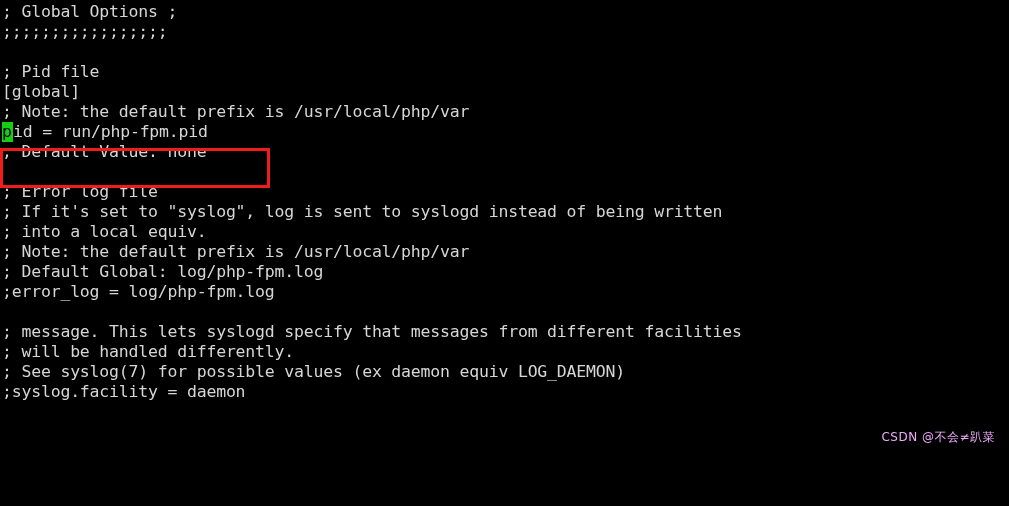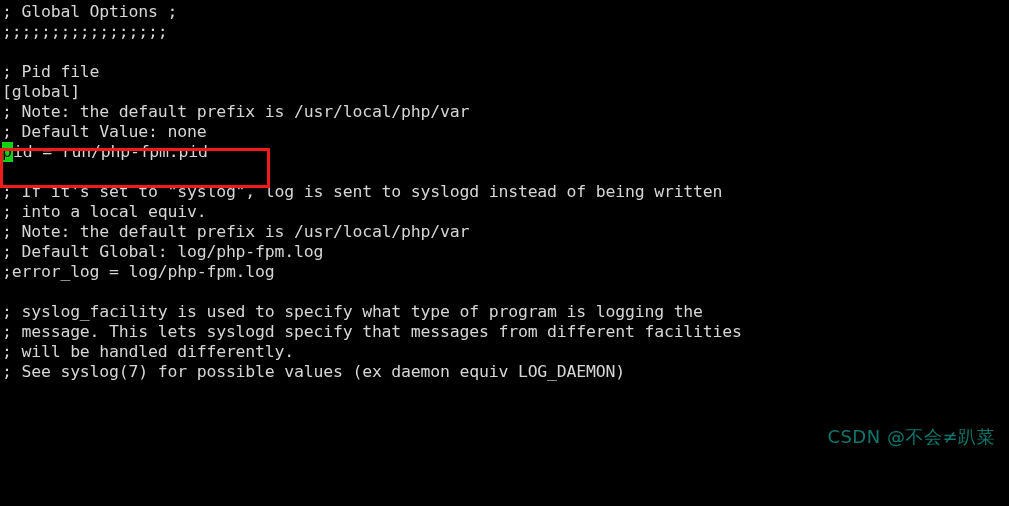--- a/index.html
+++ b/index.html
@@ -58,52 +58,53 @@
     position: absolute;
     border: 3px solid #f01c1c;
     box-sizing: border-box;
     pointer-events: none;
     background: transparent;
   }
   #watermark {
     position: absolute;
     right: 14px;
     bottom: 8px;
-    color: #0f766e;
+    color: #f0abfc;
     font-family: "DejaVu Sans", "Liberation Sans", sans-serif;
-    font-size: 18px;
+    font-size: 12px;
     letter-spacing: 0.5px;
     white-space: nowrap;
     user-select: none;
   }
 </style>
 </head>
 <body>
 
 <div id="terminal" style="background: rgb(0, 0, 0); color: rgb(214, 214, 214);">
 
   <div id="code-area">
       <div class="code-line">; Global Options ;</div>
       <div class="code-line">;;;;;;;;;;;;;;;;;</div>
       <div class="code-line blank">&nbsp;</div>
       <div class="code-line">; Pid file</div>
       <div class="code-line">[global]</div>
       <div class="code-line">; Note: the default prefix is /usr/local/php/var</div>
+      <div class="code-line"><span class="cursor-char" style="background: rgb(20, 208, 20);">p</span><span>id = run/php-fpm.pid</span></div>
       <div class="code-line">; Default Value: none</div>
-      <div class="code-line"><span class="cursor-char" style="background: rgb(20, 208, 20);">p</span><span>id = run/php-fpm.pid</span></div>
       <div class="code-line blank">&nbsp;</div>
+      <div class="code-line">; Error log file</div>
       <div class="code-line">; If it's set to "syslog", log is sent to syslogd instead of being written</div>
       <div class="code-line">; into a local equiv.</div>
       <div class="code-line">; Note: the default prefix is /usr/local/php/var</div>
       <div class="code-line">; Default Global: log/php-fpm.log</div>
       <div class="code-line">;error_log = log/php-fpm.log</div>
       <div class="code-line blank">&nbsp;</div>
-      <div class="code-line">; syslog_facility is used to specify what type of program is logging the</div>
       <div class="code-line">; message. This lets syslogd specify that messages from different facilities</div>
       <div class="code-line">; will be handled differently.</div>
       <div class="code-line">; See syslog(7) for possible values (ex daemon equiv LOG_DAEMON)</div>
+      <div class="code-line">;syslog.facility = daemon</div>
     </div>
 
   <div id="annotation-box" style="left: 0px; top: 148px; width: 270px; height: 40px; border-color: rgb(240, 28, 28);"></div>
 
   <div id="watermark">CSDN @不会≠趴菜</div>
 
 </div>
 
 </body></html>

